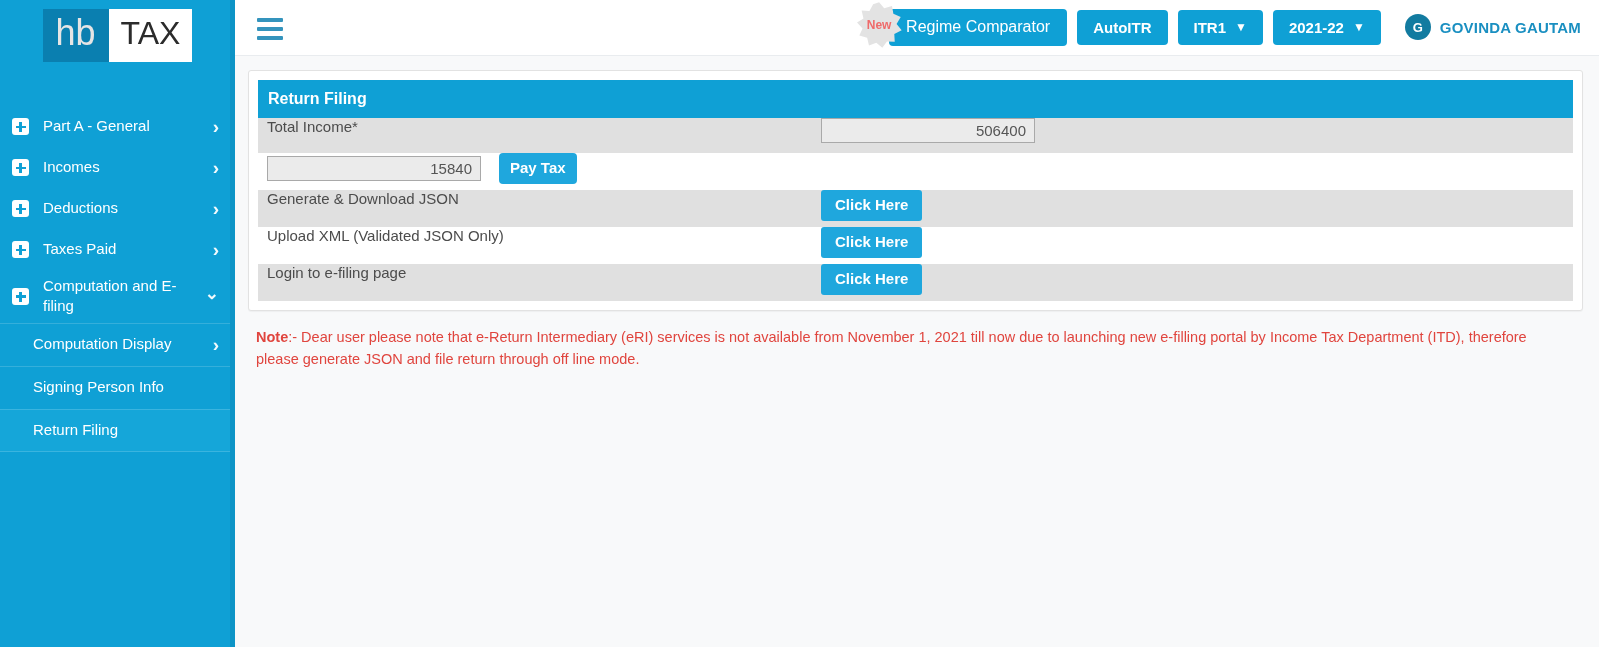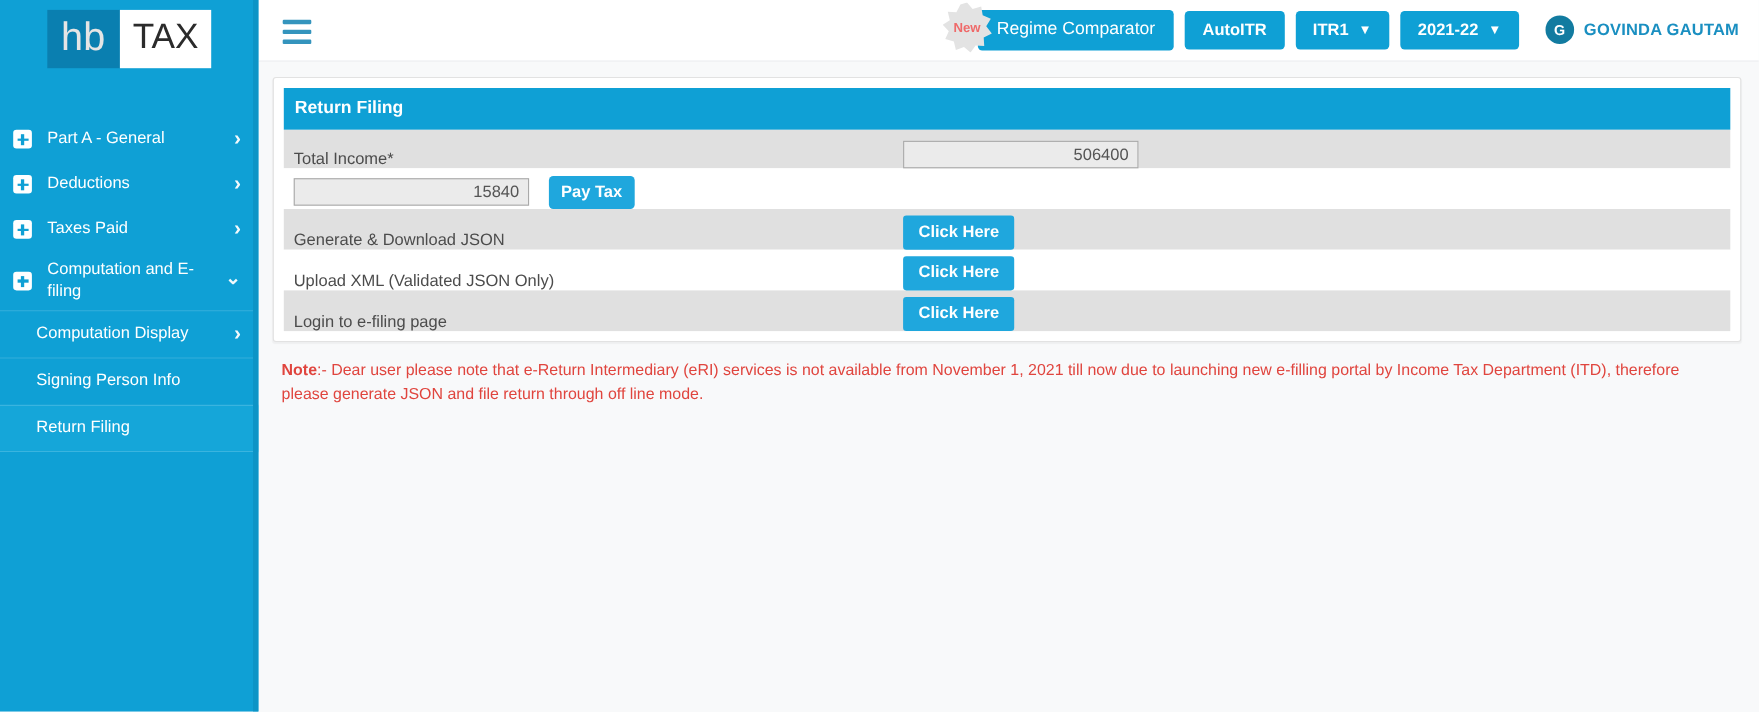--- a/index.html
+++ b/index.html
@@ -246,21 +246,21 @@
     background: #0fa0d5;
     color: #ffffff;
     font-size: 16px;
     font-weight: bold;
     padding: 11px 10px;
     line-height: 1;
   }
   .table { width: 100%; }
   .row {
     display: flex;
-    align-items: flex-end;
+    align-items: flex-start;
     min-height: 35px;
     padding: 0 0 0 9px;
   }
   .row.striped { background: #e0e0e0; }
   .row.plain { background: #ffffff; }
   .row.tall { min-height: 37px; }
   .row-label {
     font-size: 15px;
     color: #4c4c4c;
     width: 554px;
@@ -333,20 +333,25 @@
     </div>
 
     <nav class="nav">
 
       <div class="nav-item">
         <span class="plus-box"></span>
         <span class="nav-label">Part A - General</span>
         <span class="chev right"></span>
       </div>
 
+      <div class="nav-item">
+        <span class="plus-box"></span>
+        <span class="nav-label">Incomes</span>
+        <span class="chev right"></span>
+      </div>
 
       <div class="nav-item">
         <span class="plus-box"></span>
         <span class="nav-label">Deductions</span>
         <span class="chev right"></span>
       </div>
 
       <div class="nav-item">
         <span class="plus-box"></span>
         <span class="nav-label">Taxes Paid</span>

